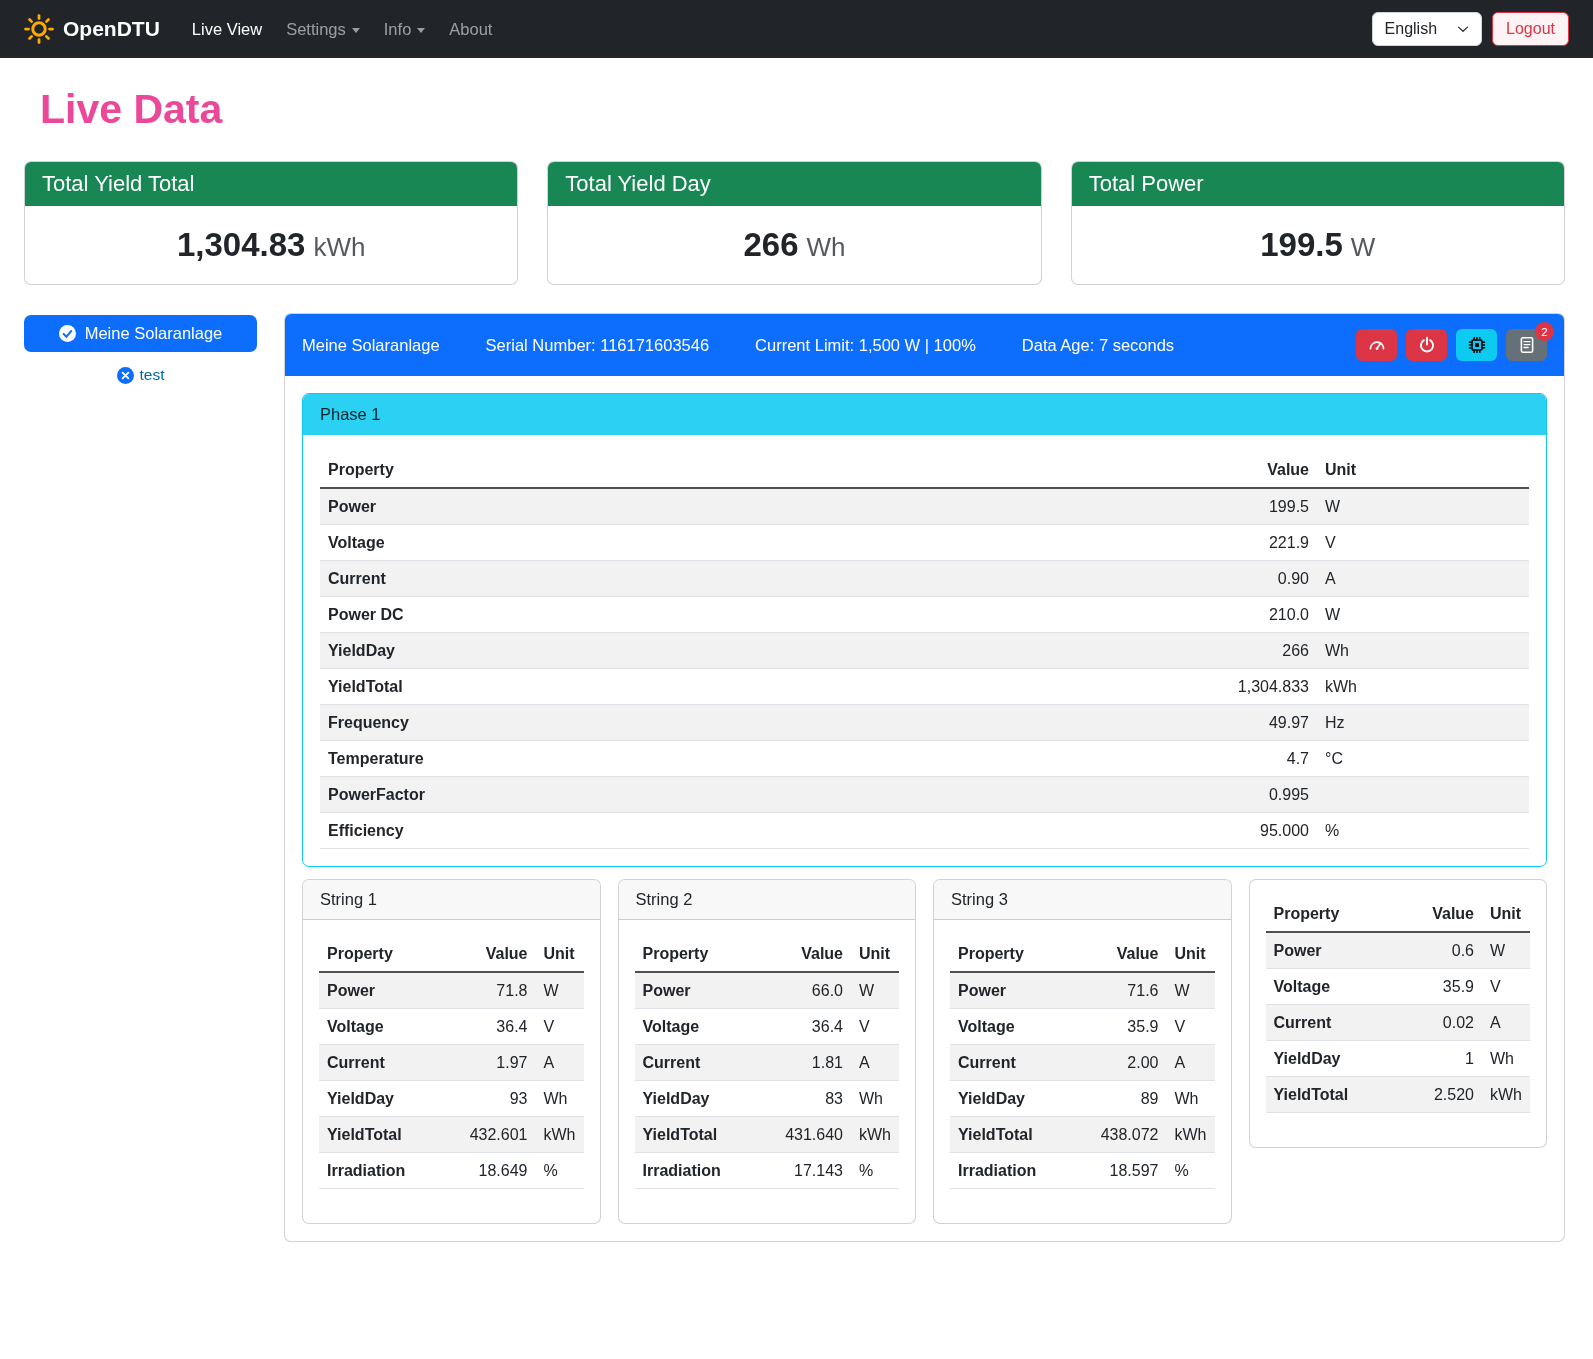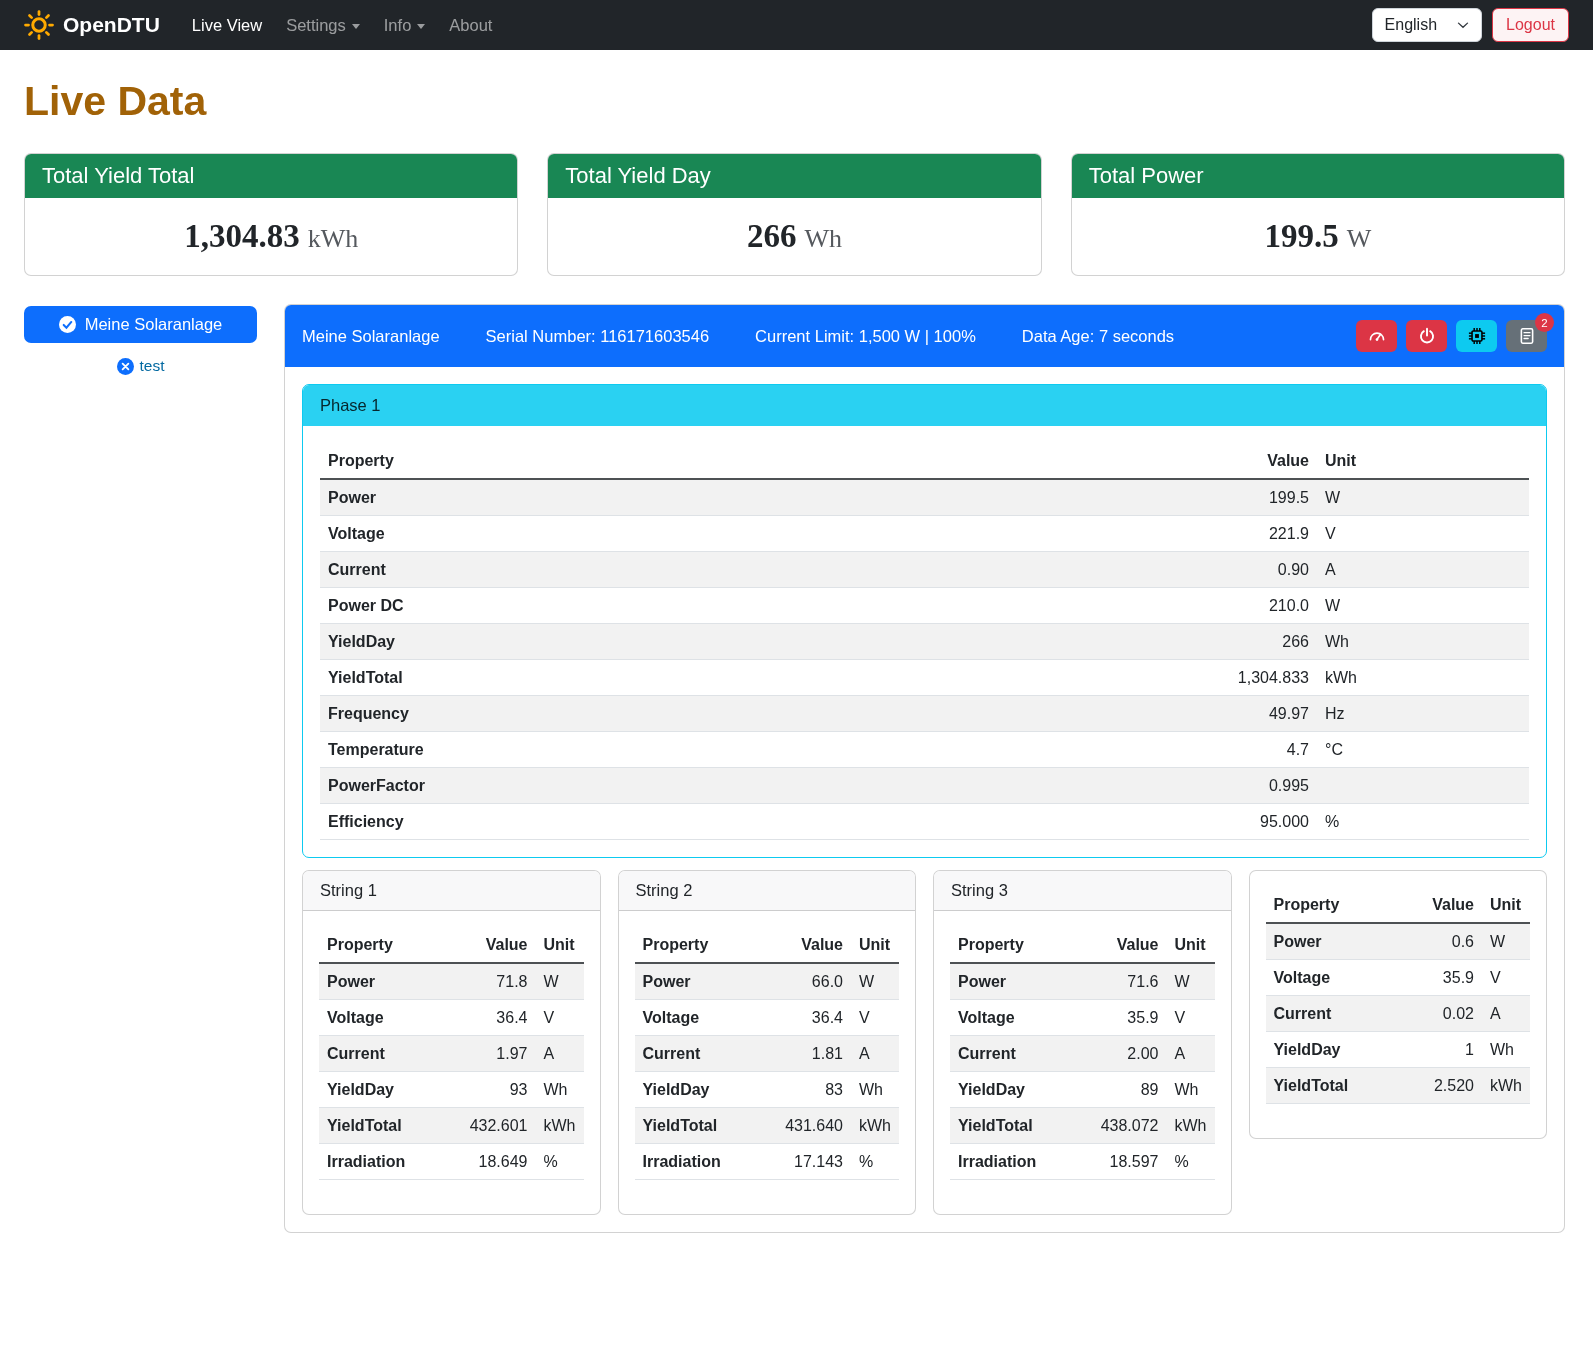--- a/index.html
+++ b/index.html
@@ -7,21 +7,21 @@
   body {
     font-family: "Liberation Sans", sans-serif;
     background:#fff;
     color:#212529;
     width:1593px;
   }
 
   
   .navbar {
     background:#212529;
-    height:50px;
+    height:58px;
     display:flex;
     align-items:center;
     padding:0 24px;
   }
   .brand {
     display:flex; align-items:center; gap:9px;
     color:#fff; font-size:21px; font-weight:700;
     margin-right:22px; cursor:pointer;
   }
   .nav-links { display:flex; align-items:center; gap:4px; }
@@ -47,35 +47,35 @@
   }
   .logout-btn {
     background:#fdf3f4; color:#dc3545;
     border:1px solid #dc3545; border-radius:6px;
     padding:7px 13px; font-size:16px; cursor:pointer;
     font-family:"Liberation Sans", sans-serif;
   }
 
   
   .content { padding: 14px 28px 40px 24px; }
-  h1.page-title { font-size:41px; font-weight:700; margin:14px 0 28px 0; color:#a16207; }
+  h1.page-title { font-size:41px; font-weight:700; margin:14px 0 28px 16px; color:#ec4899; }
 
   
   .summary-row { display:grid; grid-template-columns:repeat(3,1fr); gap:29px; margin-bottom:28px; }
   .card {
     background:#fff;
     border:1px solid rgba(0,0,0,.175);
     border-radius:7px;
     overflow:hidden;
   }
   .summary-card .card-header {
     background:#198754; color:#fff;
     padding:9px 17px; font-size:22px;
   }
-  .summary-card .card-body { padding:20px 16px; text-align:center;font-family:Liberation Serif, serif; }
+  .summary-card .card-body { padding:20px 16px; text-align:center; }
   .summary-value { font-size:33px; font-weight:700; color:#212529; }
   .summary-unit { font-size:26px; color:#55595e; margin-left:8px; font-weight:400; }
 
   
   .main-row { display:grid; grid-template-columns:233px 1fr; gap:27px; align-items:start; }
 
   .sidebar { padding-top:2px; }
   .inverter-btn {
     width:100%;
     background:#0d6efd; color:#fff;

